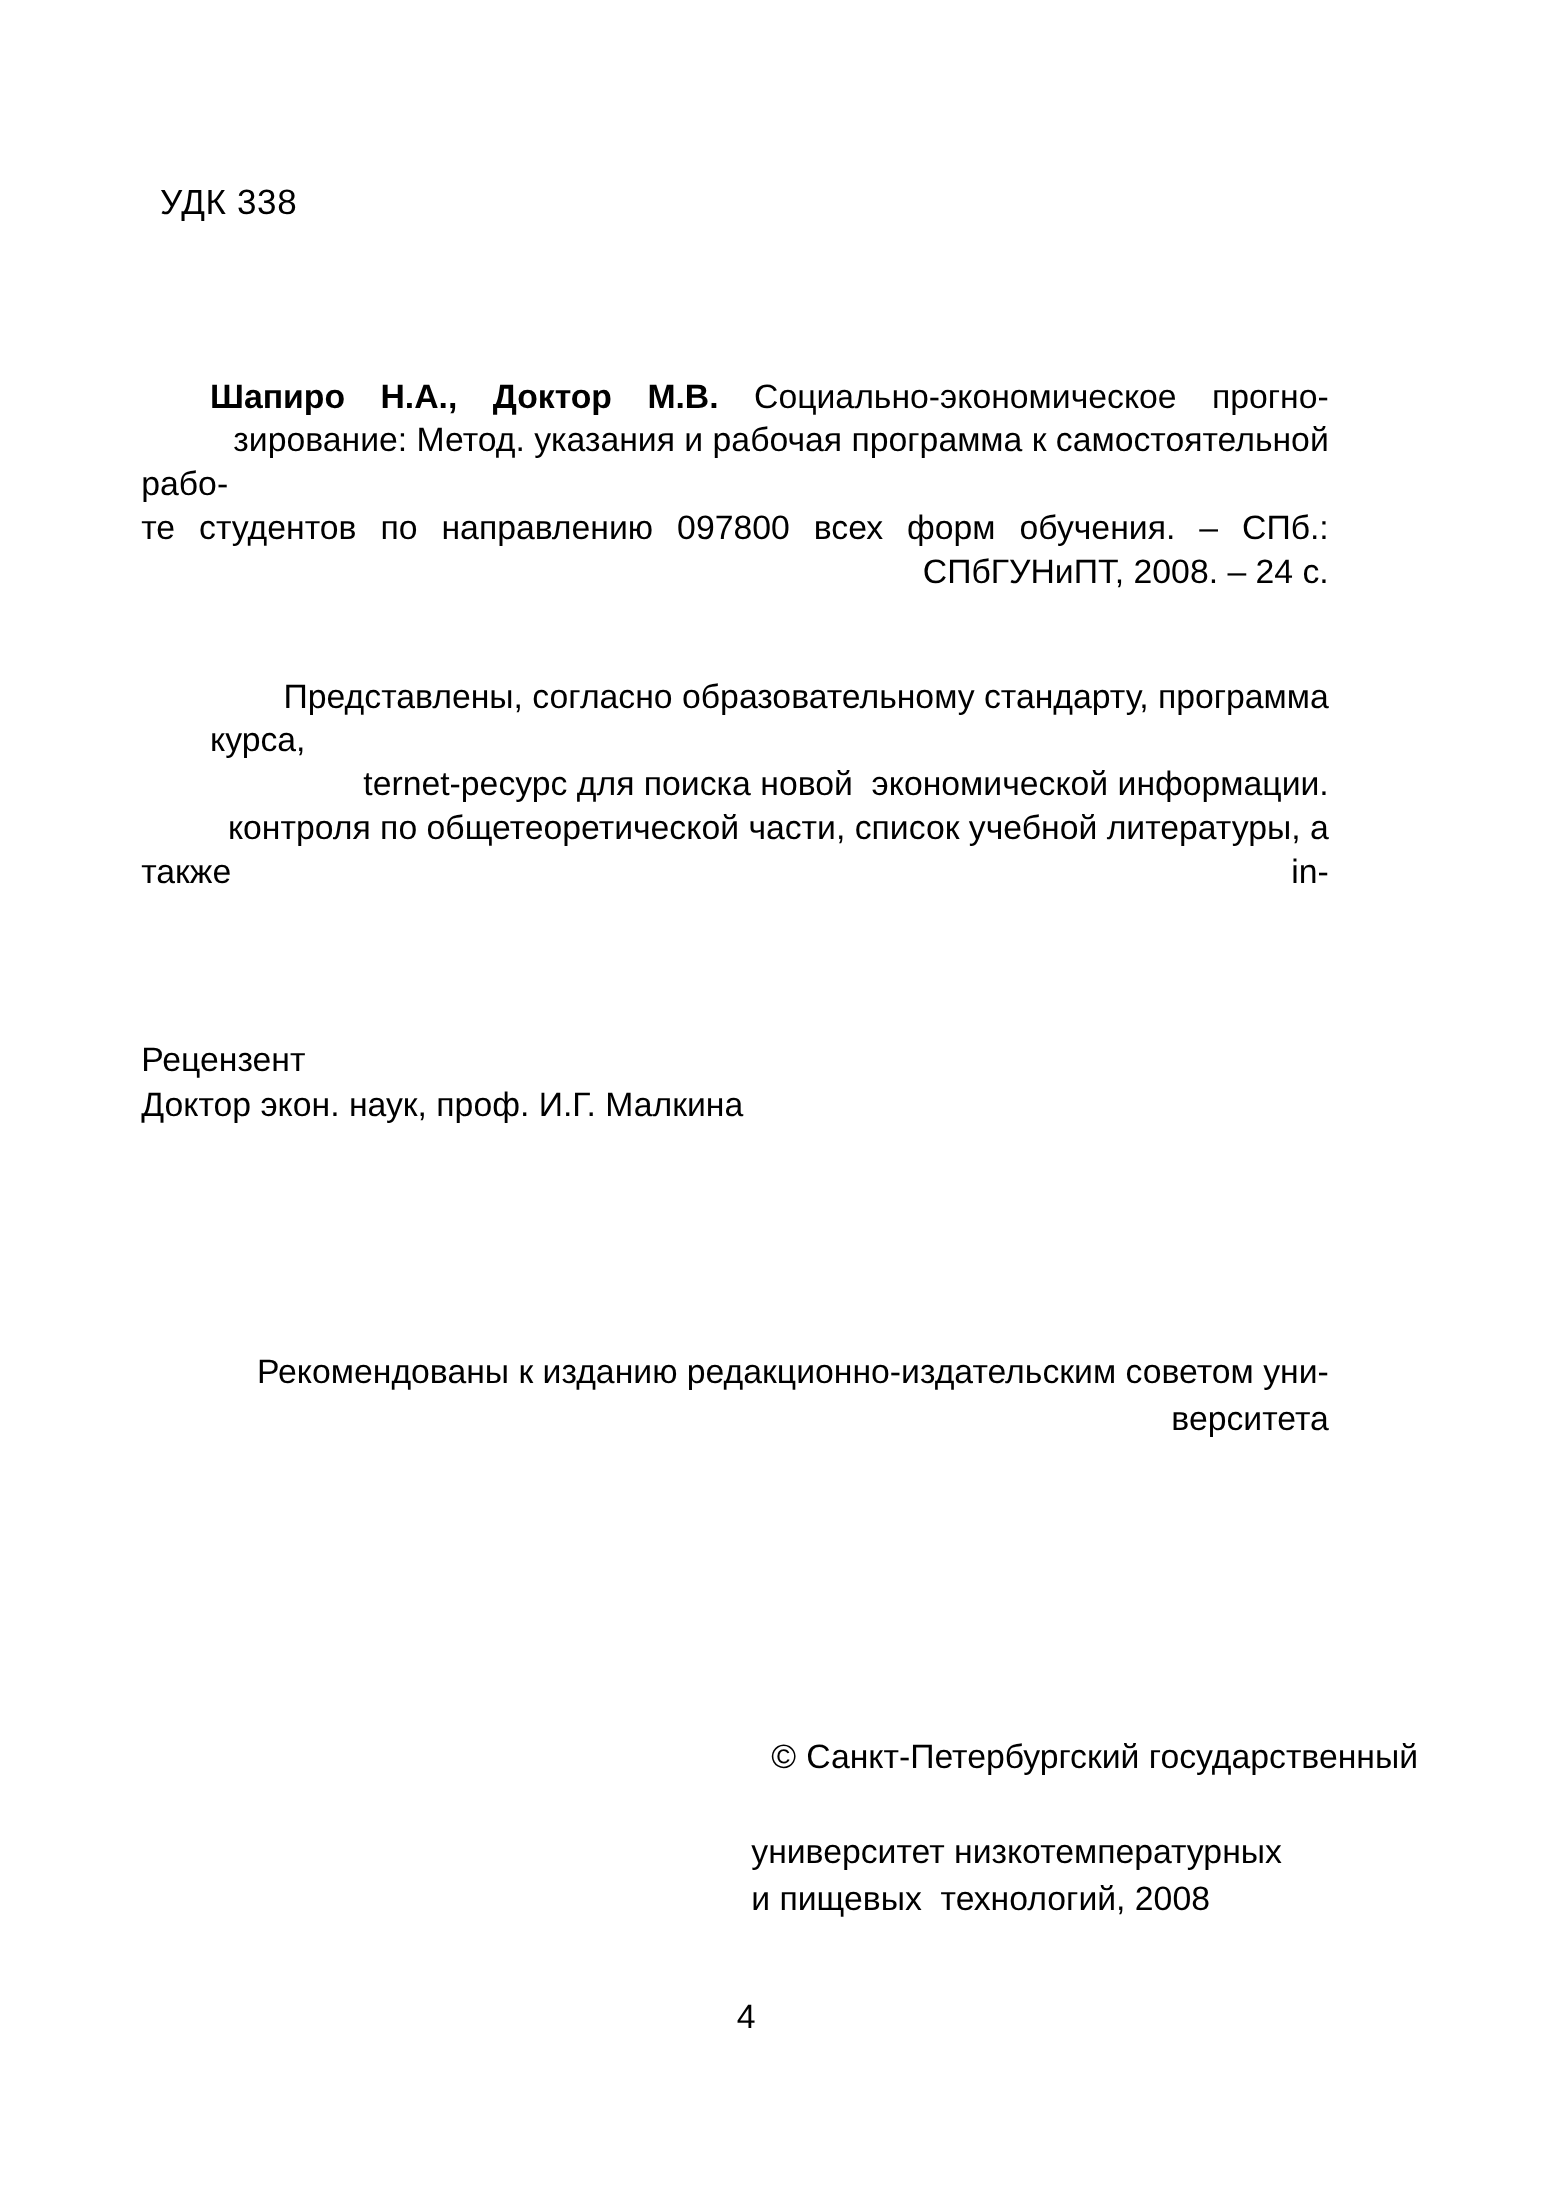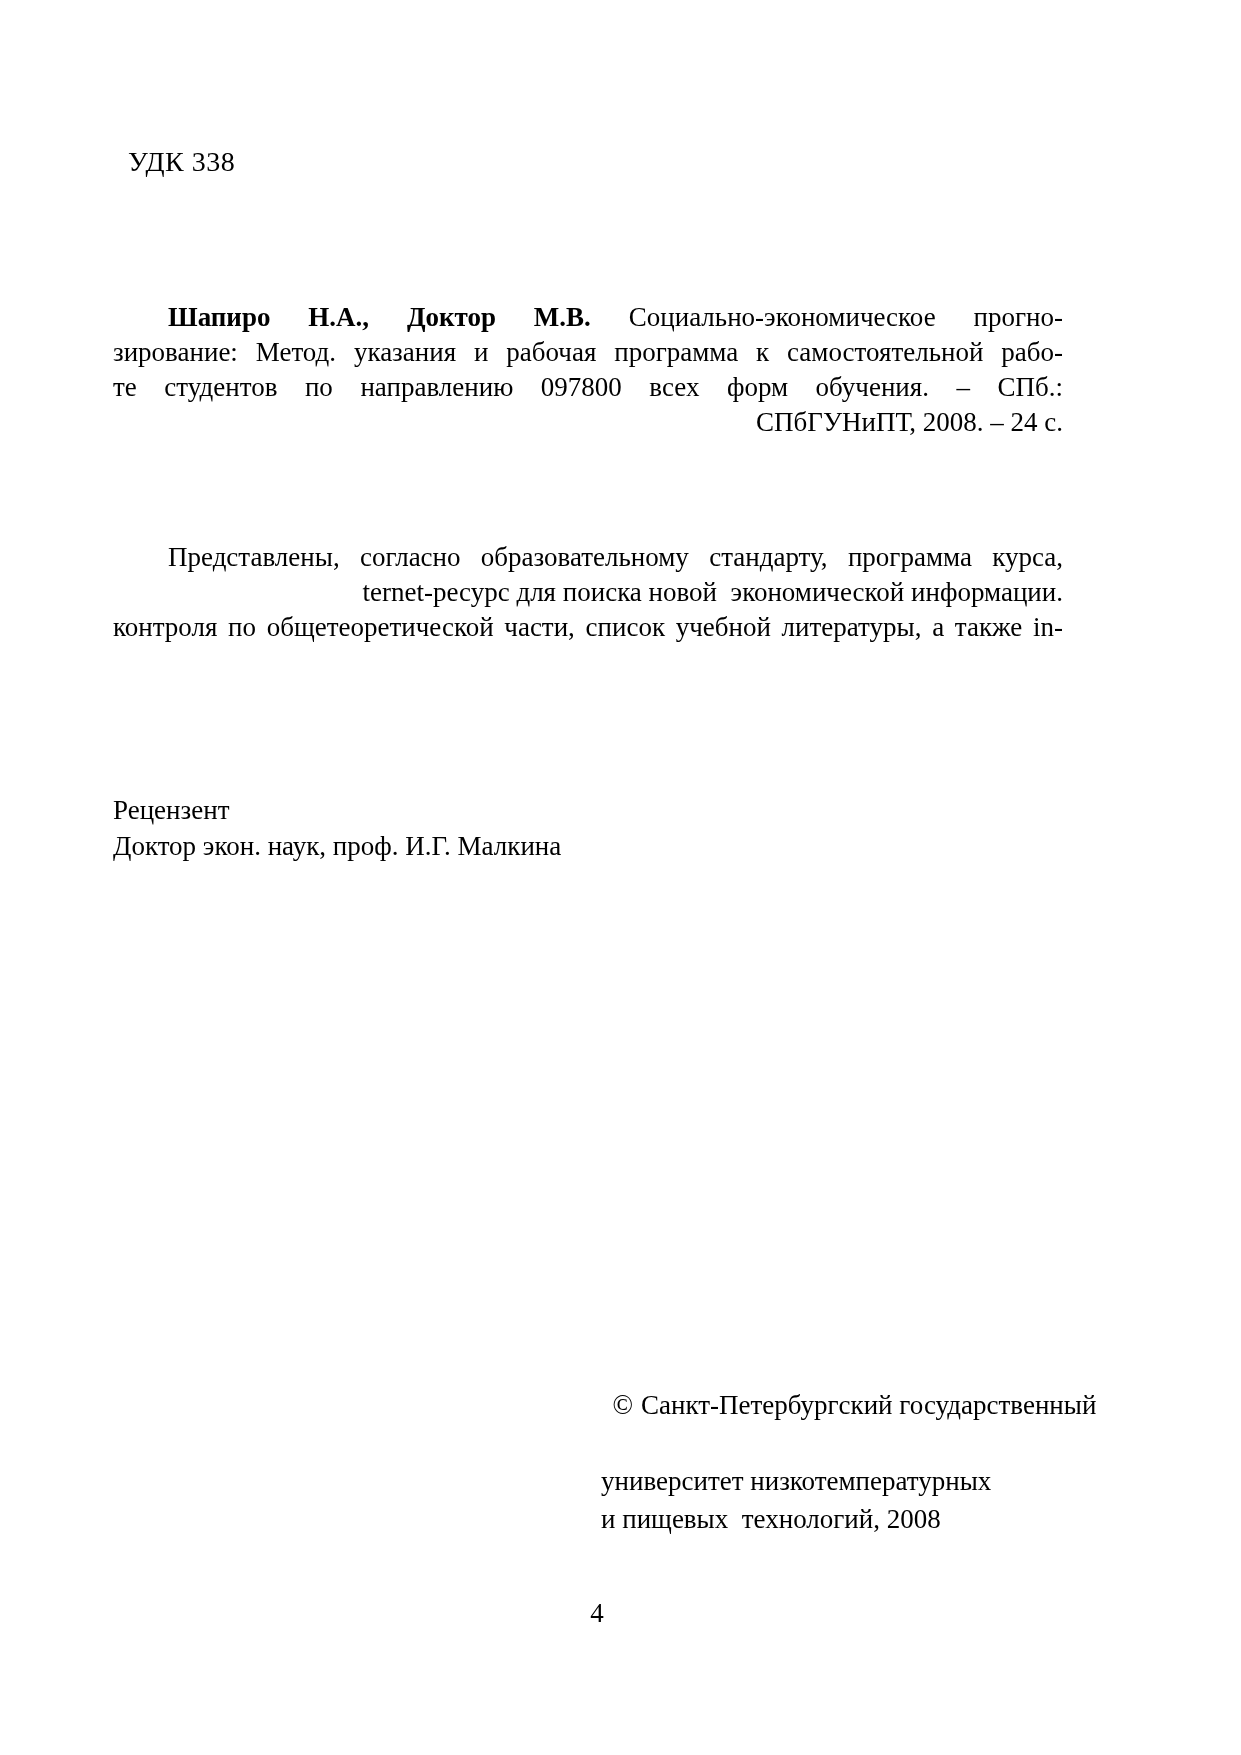--- a/index.html
+++ b/index.html
@@ -6,21 +6,21 @@
     margin: 0;
     padding: 0;
     background: #ffffff;
   }
   .page {
     position: relative;
     width: 1241px;
     height: 1755px;
     background: #ffffff;
     color: #000000;
-    font-family: Liberation Serif, serif;
+    font-family: Liberation Sans, sans-serif;
     font-size: 27px;
     overflow: hidden;
   }
   .abs { position: absolute; }
 
   .udk {
     left: 128px;
     top: 146px;
     font-size: 28px;
     letter-spacing: 0.5px;
@@ -36,21 +36,21 @@
     text-align: left;
     white-space: pre-wrap;
   }
   .indent { padding-left: 55px; }
 
   .biblio   { left: 113px; top: 300px; }
   .biblio .bold { font-weight: bold; }
 
   .abstract { left: 113px; top: 540px; }
 
-  .reviewer { left: 113px; top: 792px; }
+  .reviewer { left: 113px; top: 830px; }
   .reviewer .line { line-height: 36px; }
 
   .recommendation { left: 113px; top: 1078px; }
   .recommendation .line { line-height: 38px; white-space: pre-wrap; }
 
   .copyright { left: 572px; top: 1348px; }
   .copyright .line { line-height: 38px; padding-left: 29px; white-space: pre-wrap; }
   .copyright .line.first { padding-left: 0; }
   .copyright .csym { margin-right: 8px; }
 
@@ -83,20 +83,24 @@
     <div class="line jline indent">Представлены, согласно образовательному стандарту, программа курса,</div>
     <div class="line lastline">ternet-ресурс для поиска новой  экономической информации.</div>
     <div class="line jline">контроля по общетеоретической части, список учебной литературы, а также in-</div>
   </div>
 
   <div class="abs reviewer">
     <div class="line">Рецензент</div>
     <div class="line">Доктор экон. наук, проф. И.Г. Малкина</div>
   </div>
 
+  <div class="abs textblock recommendation">
+    <div class="line">Рекомендованы к изданию редакционно-издательским советом уни-</div>
+    <div class="line">верситета</div>
+  </div>
 
   <div class="abs copyright">
     <div class="line first">
       <span class="csym">©</span><span>Санкт-Петербургский государственный</span>
     </div>
     <div class="line">университет низкотемпературных</div>
     <div class="line">и пищевых  технологий, 2008</div>
   </div>
 
   <div class="abs page-number">4</div>

